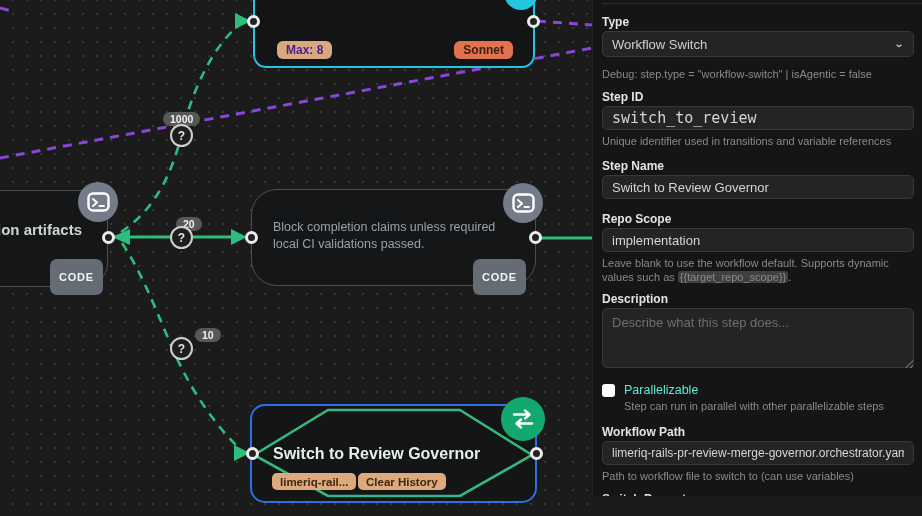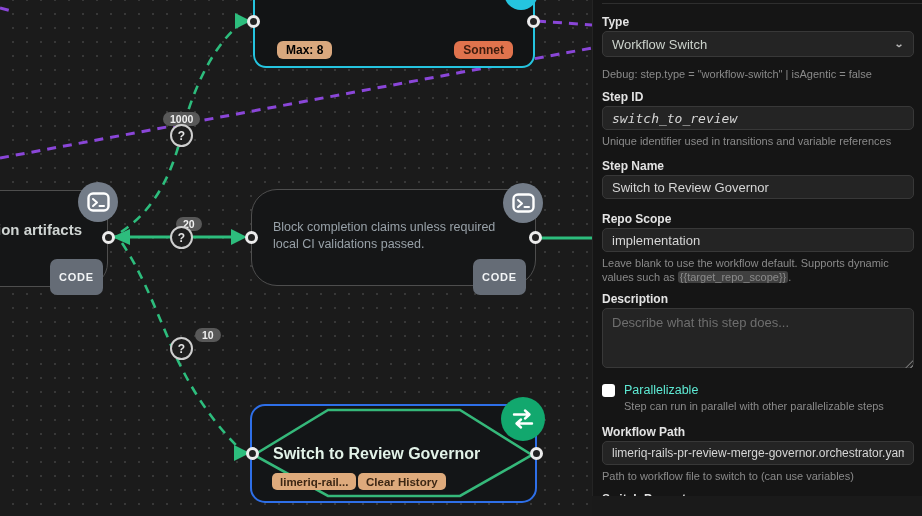--- a/index.html
+++ b/index.html
@@ -18,21 +18,21 @@
   .node-title { position:absolute; font-weight:bold; font-size:15px; color:#d6e4da; white-space:nowrap; }
   .node-desc { position:absolute; font-size:12.5px; line-height:17px; color:#98a1a8; }
   .code-badge { position:absolute; background:#656c76; color:#f2f4f6; font-size:11px; font-weight:bold;
     letter-spacing:.8px; border-radius:7px; padding:12px 9px; }
   .term-circle { position:absolute; width:40px; height:40px; border-radius:50%; background:#737c88;
     display:flex; align-items:center; justify-content:center; z-index:4; }
 
   
   #top-node { left:253px; top:-24px; width:282px; height:92px; border:2px solid #25c4df; border-radius:13px; background:#121415; }
   .pill-badge { position:absolute; border-radius:6px; font-size:12px; font-weight:bold; padding:2px 9px; white-space:nowrap; }
-  #badge-max { left:22px; bottom:7px; background:#d9a87e; color:#000000; }
+  #badge-max { left:22px; bottom:7px; background:#d9a87e; color:#4c1d95; }
   #badge-model { right:20px; bottom:7px; background:#e0734d; color:#3d1c0e; }
   #top-node-icon { position:absolute; left:504px; top:-24px; width:34px; height:34px; border-radius:50%; background:#25c4df; z-index:4; }
 
   
   #left-node { left:-64px; top:190px; width:172px; height:97px; border-radius:24px; }
   #left-node .node-title { left:60px; top:30px; color:#cfd4d2; }
   #left-node .code-badge { left:113px; top:68px; }
   #left-node-icon { left:141px; top:-9px; }
 
   
@@ -67,21 +67,21 @@
   
   #panel { position:absolute; left:592px; top:0; width:330px; height:496px; background:#151515;
     border-left:1px solid #242424; overflow:hidden; }
   .divider { position:absolute; left:9px; right:0; top:3px; height:1px; background:#2e2e2e; }
   .f-label { position:absolute; left:9px; font-size:12px; font-weight:bold; color:#e3e3e3; }
   .f-input { position:absolute; left:9px; width:312px; height:24px; background:#242424; border:1px solid #383838;
     border-radius:5px; color:#d6d6d6; font-size:13px; padding:7px 9px; font-family:"Liberation Sans",sans-serif;
     white-space:nowrap; overflow:hidden; }
   .f-input::placeholder { color:#6e6e6e; }
   .f-help { position:absolute; left:9px; width:315px; font-size:11px; line-height:13.5px; color:#8a8a8a; }
-  .mono { font-family:"DejaVu Sans Mono", monospace; font-size:13px;font-style:italic; }
+  .mono { font-family:"DejaVu Sans Mono", monospace; font-size:15px; }
   .code-chip { background:#404040; border-radius:3px; padding:0 2px; }
 
   #f-type-select { top:31px; height:26px; display:flex; align-items:center; justify-content:space-between; color:#ccd3cc; cursor:default; }
   #chevron { color:#b9b9b9; font-size:12px; font-weight:bold; transform:scaleY(.8); }
   #f-debug { top:68px; }
   #lbl-type { top:15px; }  #lbl-stepid { top:90px; }  #in-stepid { top:106px; }
   #help-stepid { top:135px; }
   #lbl-stepname { top:159px; } #in-stepname { top:175px; }
   #lbl-repo { top:212px; } #in-repo { top:228px; }
   #help-repo { top:257px; }

